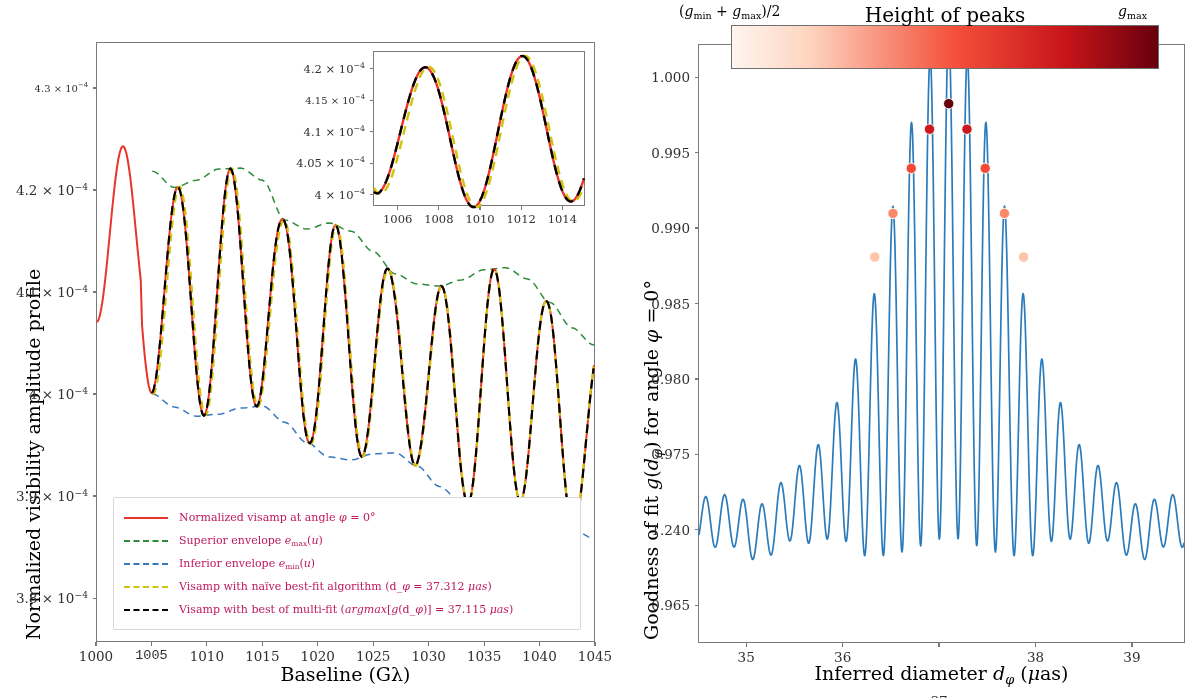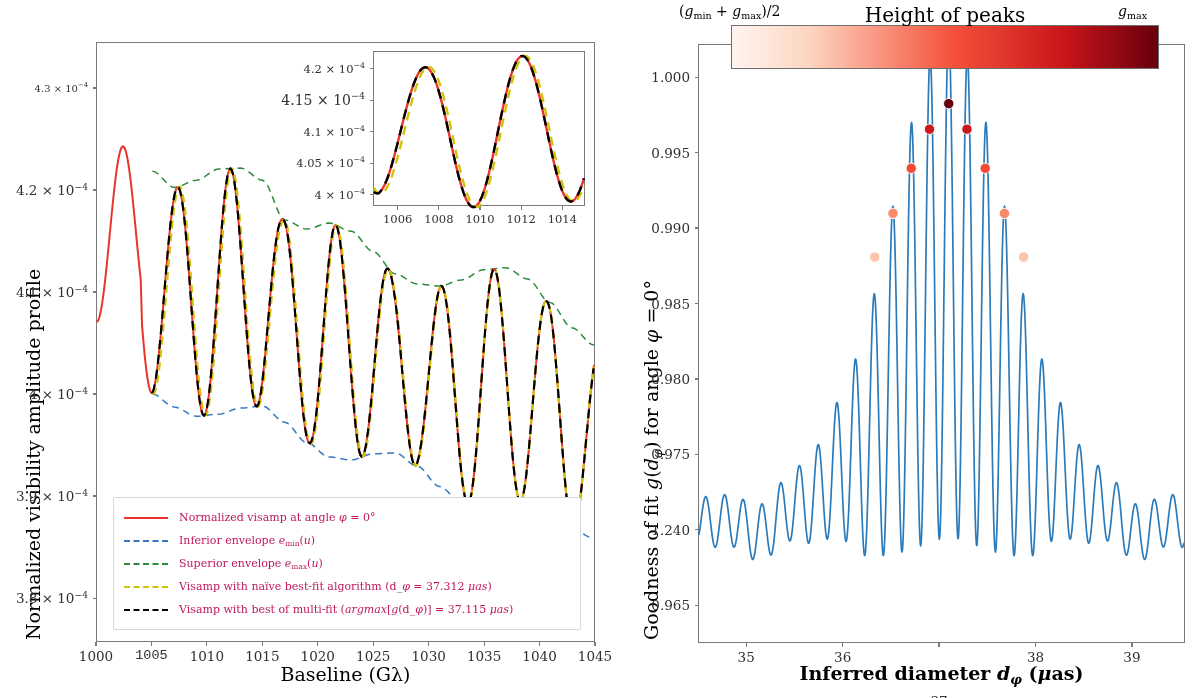--- a/index.html
+++ b/index.html
@@ -81,41 +81,41 @@
         <path d="M55.44 351.30 L56.78 348.04 L58.11 342.36 L59.44 334.38 L60.77 324.29 L62.10 312.35 L63.43 298.83 L64.76 284.09 L66.09 268.49 L67.42 252.42 L68.75 236.27 L70.08 220.43 L71.41 205.29 L72.74 191.20 L74.07 178.50 L75.40 167.45 L76.74 158.31 L78.07 151.28 L79.40 146.64 L80.73 144.56 L82.06 145.12 L83.39 148.34 L84.72 154.21 L86.05 162.64 L87.38 173.46 L88.71 186.48 L90.04 201.39 L91.37 217.87 L92.70 235.50 L94.03 253.83 L95.36 272.39 L96.70 290.66 L98.03 308.12 L99.36 324.27 L100.69 338.63 L102.02 350.88 L103.35 360.74 L104.68 367.99 L106.01 372.43 L107.34 373.94 L108.67 372.46 L110.00 368.00 L111.33 360.64 L112.66 350.54 L113.99 337.93 L115.32 323.10 L116.66 306.42 L117.99 288.32 L119.32 269.26 L120.65 249.76 L121.98 230.35 L123.31 211.46 L124.64 193.48 L125.97 176.88 L127.30 162.07 L128.63 149.45 L129.96 139.32 L131.29 131.93 L132.62 127.44 L133.95 125.96 L135.28 127.51 L136.62 132.02 L137.95 139.38 L139.28 149.40 L140.61 161.81 L141.94 176.33 L143.27 192.59 L144.60 210.23 L145.93 228.86 L147.26 247.97 L148.59 267.01 L149.92 285.47 L151.25 302.85 L152.58 318.70 L153.91 332.64 L155.24 344.33 L156.58 353.52 L157.91 360.03 L159.24 363.73 L160.57 364.60 L161.90 362.64 L163.23 357.93 L164.56 350.62 L165.89 340.87 L167.22 329.00 L168.55 315.61 L169.88 301.10 L171.21 285.89 L172.54 270.41 L173.87 255.11 L175.20 240.38 L176.54 226.60 L177.87 214.11 L179.20 203.16 L180.53 193.97 L181.86 186.67 L183.19 181.36 L184.52 178.04 L185.85 176.68 L187.18 177.22 L188.51 179.52 L189.84 183.99 L191.17 191.02 L192.50 200.46 L193.83 212.08 L195.16 225.64 L196.50 240.81 L197.83 257.26 L199.16 274.58 L200.49 292.36 L201.82 310.14 L203.15 327.47 L204.48 343.88 L205.81 358.92 L207.14 372.16 L208.47 383.21 L209.80 391.71 L211.13 397.44 L212.46 400.72 L213.79 401.61 L215.12 400.04 L216.46 395.98 L217.79 389.46 L219.12 380.55 L220.45 369.41 L221.78 356.25 L223.11 341.34 L224.44 325.04 L225.77 307.73 L227.10 289.86 L228.43 271.93 L229.76 254.42 L231.09 237.86 L232.42 222.75 L233.75 209.55 L235.08 198.71 L236.42 190.48 L237.75 185.07 L239.08 182.60 L240.41 183.11 L241.74 186.56 L243.07 192.85 L244.40 201.81 L245.73 213.19 L247.06 226.69 L248.39 241.97 L249.72 258.64 L251.05 276.29 L252.38 294.47 L253.71 312.76 L255.04 330.69 L256.38 347.92 L257.71 364.00 L259.04 378.46 L260.37 390.89 L261.70 400.96 L263.03 408.45 L264.36 413.22 L265.69 415.23 L267.02 414.52 L268.35 411.18 L269.68 405.40 L271.01 397.38 L272.34 387.37 L273.67 375.63 L275.00 362.43 L276.34 348.05 L277.67 332.76 L279.00 317.07 L280.33 301.51 L281.66 286.53 L282.99 272.56 L284.32 259.98 L285.65 249.10 L286.98 240.17 L288.31 233.36 L289.64 228.77 L290.97 226.44 L292.30 226.34 L293.63 228.38 L294.96 232.43 L296.30 238.33 L297.63 245.89 L298.96 254.91 L300.29 265.29 L301.62 277.26 L302.95 290.55 L304.28 304.80 L305.61 319.67 L306.94 334.79 L308.27 349.78 L309.60 364.25 L310.93 377.85 L312.26 390.22 L313.59 401.05 L314.92 410.05 L316.26 416.98 L317.59 421.64 L318.92 423.90 L320.25 423.68 L321.58 420.94 L322.91 416.09 L324.24 409.52 L325.57 401.31 L326.90 391.57 L328.23 380.46 L329.56 368.17 L330.89 354.96 L332.22 341.11 L333.55 326.95 L334.88 312.82 L336.22 299.11 L337.55 286.18 L338.88 274.43 L340.21 264.19 L341.54 255.78 L342.87 249.47 L344.20 245.45 L345.53 243.79 L346.86 244.51 L348.19 247.66 L349.52 253.22 L350.85 261.13 L352.18 271.26 L353.51 283.44 L354.84 297.44 L356.18 312.95 L357.51 329.61 L358.84 347.00 L360.17 364.66 L361.50 382.09 L362.83 398.77 L364.16 414.21 L365.49 427.90 L366.82 439.47 L368.15 448.87 L369.48 455.91 L370.81 460.40 L372.14 462.20 L373.47 461.24 L374.80 457.48 L376.14 450.97 L377.47 441.81 L378.80 430.20 L380.13 416.38 L381.46 400.68 L382.79 383.49 L384.12 365.25 L385.45 346.45 L386.78 327.62 L388.11 309.30 L389.44 291.93 L390.77 275.87 L392.10 261.56 L393.43 249.34 L394.76 239.53 L396.10 232.36 L397.43 228.02 L398.76 226.60 L400.09 228.14 L401.42 232.59 L402.75 239.84 L404.08 249.70 L405.41 261.93 L406.74 276.22 L408.07 292.22 L409.40 309.54 L410.73 327.77 L412.06 346.48 L413.39 365.14 L414.72 383.22 L416.06 400.23 L417.39 415.73 L418.72 429.33 L420.05 440.70 L421.38 449.58 L422.71 455.80 L424.04 459.24 L425.37 459.87 L426.70 457.73 L428.03 452.89 L429.36 445.51 L430.69 435.77 L432.02 423.91 L433.35 410.25 L434.68 395.33 L436.02 379.55 L437.35 363.34 L438.68 347.12 L440.01 331.30 L441.34 316.29 L442.67 302.47 L444.00 290.15 L445.33 279.61 L446.66 271.08 L447.99 264.72 L449.32 260.63 L450.65 258.86 L451.98 259.38 L453.31 262.14 L454.64 267.01 L455.98 274.34 L457.31 284.41 L458.64 296.88 L459.97 311.38 L461.30 327.49 L462.63 344.78 L463.96 362.76 L465.29 380.98 L466.62 398.96 L467.95 416.25 L469.28 432.43 L470.61 447.11 L471.94 459.94 L473.27 470.60 L474.60 478.84 L475.94 484.45 L477.27 487.31 L478.60 487.72 L479.93 485.81 L481.26 481.60 L482.59 475.21 L483.92 466.83 L485.25 456.67 L486.58 445.02 L487.91 432.18 L489.24 418.48 L490.57 404.26 L491.90 389.87 L493.23 375.65 L494.56 361.92 L495.90 348.97 L497.23 337.09 L498.56 326.50" fill="none" stroke="#000000" stroke-width="2.2" stroke-dasharray="9,6"></path>
       </svg>
   </div>
 
   <div class="legendbox" id="left-legend" style="left:113px;top:497px;width:468px;">
       <div class="legrow">
         <div class="legline" style="border-top: 2.2px solid rgb(232, 52, 42);"></div>
         <div class="legtxt">Normalized visamp at angle <span class="it">φ</span> = 0°</div>
       </div>
       <div class="legrow">
+        <div class="legline" style="border-top: 2.4px dashed rgb(46, 139, 58);"></div>
+        <div class="legtxt">Superior envelope <span class="it">e</span><sub>max</sub>(<span class="it">u</span>)</div>
+      </div>
+      <div class="legrow">
         <div class="legline" style="border-top: 2.4px dashed rgb(55, 120, 191);"></div>
         <div class="legtxt">Inferior envelope <span class="it">e</span><sub>min</sub>(<span class="it">u</span>)</div>
-      </div>
-      <div class="legrow">
-        <div class="legline" style="border-top: 2.4px dashed rgb(46, 139, 58);"></div>
-        <div class="legtxt">Superior envelope <span class="it">e</span><sub>max</sub>(<span class="it">u</span>)</div>
       </div>
       <div class="legrow">
         <div class="legline" style="border-top: 2.4px dashed rgb(207, 196, 10);"></div>
         <div class="legtxt">Visamp with naïve best-fit algorithm (d_<span class="it">φ</span> = 37.312 <span class="it">μas</span>)</div>
       </div>
       <div class="legrow">
         <div class="legline" style="border-top: 2.4px dashed rgb(0, 0, 0);"></div>
         <div class="legtxt">Visamp with best of multi-fit (<span class="it">argmax</span>[<span class="it">g</span>(d_<span class="it">φ</span>)] = 37.115 <span class="it">μas</span>)</div>
       </div>
     </div>
 
   <div id="inset-yticks">
       <div class="tick ytick" style="right: 835px; top: 68.6423px; font-size: 11.5px;">4.2 × 10<sup>−4</sup></div>
       <div class="tickmark" style="left: 369.5px; top: 68.0423px; width: 4px; height: 1.2px;"></div>
-      <div class="tick ytick" style="right: 835px; top: 100.146px; font-size: 14px;">4.15 × 10<sup>−4</sup></div>
+      <div class="tick ytick" style="right: 835px; top: 100.146px; font-size: 10px;">4.15 × 10<sup>−4</sup></div>
       <div class="tickmark" style="left: 369.5px; top: 99.5463px; width: 4px; height: 1.2px;"></div>
       <div class="tick ytick" style="right: 835px; top: 131.65px; font-size: 11.5px;">4.1 × 10<sup>−4</sup></div>
       <div class="tickmark" style="left: 369.5px; top: 131.05px; width: 4px; height: 1.2px;"></div>
       <div class="tick ytick" style="right: 835px; top: 163.154px; font-size: 11.5px;">4.05 × 10<sup>−4</sup></div>
       <div class="tickmark" style="left: 369.5px; top: 162.554px; width: 4px; height: 1.2px;"></div>
       <div class="tick ytick" style="right: 835px; top: 194.659px; font-size: 11.5px;">4 × 10<sup>−4</sup></div>
       <div class="tickmark" style="left: 369.5px; top: 194.059px; width: 4px; height: 1.2px;"></div>
     </div>
   <div id="inset-xticks">
       <div class="tick xtick" style="left: 397.699px; top: 212px; font-size: 11.5px;">1006</div>
@@ -163,21 +163,21 @@
       <div class="tick xtick" style="left: 842.653px; top: 649px; font-size: 13.5px;">36</div>
       <div class="tickmark" style="left: 842.053px; top: 642.5px; width: 1.2px; height: 4px;"></div>
       <div class="tick xtick" style="left: 939.089px; top: 649px; font-size: 13.5px; margin-top: 44px;">37</div>
       <div class="tickmark" style="left: 938.489px; top: 642.5px; width: 1.2px; height: 4px;"></div>
       <div class="tick xtick" style="left: 1035.52px; top: 649px; font-size: 13.5px;">38</div>
       <div class="tickmark" style="left: 1034.92px; top: 642.5px; width: 1.2px; height: 4px;"></div>
       <div class="tick xtick" style="left: 1131.96px; top: 649px; font-size: 13.5px;">39</div>
       <div class="tickmark" style="left: 1131.36px; top: 642.5px; width: 1.2px; height: 4px;"></div>
     </div>
 
-  <div class="xlabel" id="right-xlabel" style="left:698px;top:662px;width:487px;font-size:19px;font-weight:bold;">Inferred diameter <span class="it">d</span><sub><span class="it">φ</span></sub> (<span class="it">μ</span>as)</div>
+  <div class="xlabel" id="right-xlabel" style="left:698px;top:662px;width:487px;font-size:19px;">Inferred diameter <span class="it">d</span><sub><span class="it">φ</span></sub> (<span class="it">μ</span>as)</div>
 
   <div class="axes" id="right-axes" style="left:698px;top:44px;width:487px;height:599px;">
     <svg class="svgwrap" id="right-svg" viewBox="0 0 487 599" preserveAspectRatio="none">
         <path d="M0.00 491.11 L0.43 488.59 L0.87 485.76 L1.30 482.70 L1.74 479.47 L2.17 476.15 L2.60 472.81 L3.04 469.53 L3.47 466.37 L3.91 463.42 L4.34 460.74 L4.77 458.39 L5.21 456.42 L5.64 454.88 L6.08 453.80 L6.51 453.22 L6.94 453.15 L7.38 453.59 L7.81 454.54 L8.25 455.98 L8.68 457.88 L9.11 460.21 L9.55 462.93 L9.98 465.96 L10.42 469.26 L10.85 472.76 L11.28 476.38 L11.72 480.05 L12.15 483.69 L12.58 487.22 L13.02 490.58 L13.45 493.69 L13.89 496.48 L14.32 498.90 L14.75 500.89 L15.19 502.41 L15.62 503.43 L16.06 503.92 L16.49 503.88 L16.92 503.30 L17.36 502.19 L17.79 500.57 L18.23 498.48 L18.66 495.96 L19.09 493.06 L19.53 489.84 L19.96 486.37 L20.40 482.71 L20.83 478.94 L21.26 475.14 L21.70 471.39 L22.13 467.77 L22.57 464.35 L23.00 461.20 L23.43 458.39 L23.87 455.98 L24.30 454.01 L24.74 452.54 L25.17 451.58 L25.60 451.16 L26.04 451.28 L26.47 451.95 L26.91 453.16 L27.34 454.87 L27.77 457.05 L28.21 459.65 L28.64 462.62 L29.08 465.91 L29.51 469.43 L29.94 473.12 L30.38 476.90 L30.81 480.69 L31.25 484.41 L31.68 487.98 L32.11 491.33 L32.55 494.39 L32.98 497.10 L33.41 499.40 L33.85 501.24 L34.28 502.59 L34.72 503.41 L35.15 503.70 L35.58 503.45 L36.02 502.66 L36.45 501.36 L36.89 499.57 L37.32 497.34 L37.75 494.71 L38.19 491.75 L38.62 488.51 L39.06 485.08 L39.49 481.52 L39.92 477.92 L40.36 474.36 L40.79 470.92 L41.23 467.68 L41.66 464.70 L42.09 462.07 L42.53 459.83 L42.96 458.05 L43.40 456.76 L43.83 456.01 L44.26 455.82 L44.70 456.18 L45.13 457.12 L45.57 458.61 L46.00 460.62 L46.43 463.13 L46.87 466.09 L47.30 469.43 L47.74 473.11 L48.17 477.04 L48.60 481.15 L49.04 485.36 L49.47 489.59 L49.91 493.75 L50.34 497.76 L50.77 501.54 L51.21 505.01 L51.64 508.11 L52.08 510.78 L52.51 512.95 L52.94 514.59 L53.38 515.66 L53.81 516.15 L54.25 516.05 L54.68 515.36 L55.11 514.09 L55.55 512.27 L55.98 509.95 L56.41 507.17 L56.85 503.99 L57.28 500.48 L57.72 496.71 L58.15 492.77 L58.58 488.73 L59.02 484.68 L59.45 480.71 L59.89 476.90 L60.32 473.33 L60.75 470.07 L61.19 467.20 L61.62 464.77 L62.06 462.84 L62.49 461.44 L62.92 460.60 L63.36 460.35 L63.79 460.68 L64.23 461.59 L64.66 463.05 L65.09 465.03 L65.53 467.50 L65.96 470.38 L66.40 473.63 L66.83 477.16 L67.26 480.90 L67.70 484.76 L68.13 488.66 L68.57 492.51 L69.00 496.21 L69.43 499.69 L69.87 502.86 L70.30 505.64 L70.74 507.97 L71.17 509.79 L71.60 511.05 L72.04 511.71 L72.47 511.74 L72.91 511.14 L73.34 509.90 L73.77 508.03 L74.21 505.57 L74.64 502.56 L75.08 499.03 L75.51 495.06 L75.94 490.72 L76.38 486.09 L76.81 481.25 L77.24 476.29 L77.68 471.31 L78.11 466.40 L78.55 461.66 L78.98 457.18 L79.41 453.03 L79.85 449.32 L80.28 446.09 L80.72 443.42 L81.15 441.35 L81.58 439.93 L82.02 439.17 L82.45 439.10 L82.89 439.69 L83.32 440.94 L83.75 442.82 L84.19 445.28 L84.62 448.27 L85.06 451.71 L85.49 455.53 L85.92 459.65 L86.36 463.97 L86.79 468.39 L87.23 472.81 L87.66 477.14 L88.09 481.27 L88.53 485.11 L88.96 488.56 L89.40 491.56 L89.83 494.01 L90.26 495.87 L90.70 497.07 L91.13 497.60 L91.57 497.41 L92.00 496.50 L92.43 494.89 L92.87 492.60 L93.30 489.66 L93.74 486.12 L94.17 482.06 L94.60 477.54 L95.04 472.65 L95.47 467.50 L95.91 462.17 L96.34 456.79 L96.77 451.45 L97.21 446.27 L97.64 441.36 L98.08 436.82 L98.51 432.74 L98.94 429.21 L99.38 426.31 L99.81 424.11 L100.24 422.65 L100.68 421.96 L101.11 422.08 L101.55 423.00 L101.98 424.71 L102.41 427.18 L102.85 430.36 L103.28 434.18 L103.72 438.58 L104.15 443.47 L104.58 448.73 L105.02 454.27 L105.45 459.97 L105.89 465.70 L106.32 471.34 L106.75 476.77 L107.19 481.87 L107.62 486.52 L108.06 490.61 L108.49 494.06 L108.92 496.77 L109.36 498.68 L109.79 499.74 L110.23 499.89 L110.66 499.14 L111.09 497.47 L111.53 494.91 L111.96 491.49 L112.40 487.27 L112.83 482.33 L113.26 476.76 L113.70 470.65 L114.13 464.13 L114.57 457.32 L115.00 450.36 L115.43 443.38 L115.87 436.53 L116.30 429.94 L116.74 423.75 L117.17 418.09 L117.60 413.07 L118.04 408.81 L118.47 405.40 L118.91 402.91 L119.34 401.39 L119.77 400.89 L120.21 401.42 L120.64 402.97 L121.07 405.52 L121.51 409.01 L121.94 413.38 L122.38 418.53 L122.81 424.36 L123.24 430.74 L123.68 437.53 L124.11 444.58 L124.55 451.75 L124.98 458.86 L125.41 465.75 L125.85 472.27 L126.28 478.25 L126.72 483.55 L127.15 488.04 L127.58 491.60 L128.02 494.13 L128.45 495.54 L128.89 495.78 L129.32 494.81 L129.75 492.63 L130.19 489.24 L130.62 484.70 L131.06 479.06 L131.49 472.42 L131.92 464.90 L132.36 456.62 L132.79 447.74 L133.23 438.43 L133.66 428.87 L134.09 419.24 L134.53 409.74 L134.96 400.56 L135.40 391.89 L135.83 383.91 L136.26 376.79 L136.70 370.68 L137.13 365.72 L137.57 362.02 L138.00 359.67 L138.43 358.73 L138.87 359.23 L139.30 361.18 L139.74 364.54 L140.17 369.26 L140.60 375.25 L141.04 382.39 L141.47 390.54 L141.91 399.52 L142.34 409.17 L142.77 419.26 L143.21 429.58 L143.64 439.92 L144.07 450.03 L144.51 459.69 L144.94 468.68 L145.38 476.80 L145.81 483.83 L146.24 489.62 L146.68 494.00 L147.11 496.85 L147.55 498.09 L147.98 497.64 L148.41 495.48 L148.85 491.63 L149.28 486.13 L149.72 479.07 L150.15 470.56 L150.58 460.75 L151.02 449.83 L151.45 438.00 L151.89 425.49 L152.32 412.55 L152.75 399.45 L153.19 386.44 L153.62 373.81 L154.06 361.83 L154.49 350.74 L154.92 340.80 L155.36 332.22 L155.79 325.21 L156.23 319.93 L156.66 316.51 L157.09 315.04 L157.53 315.59 L157.96 318.16 L158.40 322.72 L158.83 329.20 L159.26 337.48 L159.70 347.39 L160.13 358.75 L160.57 371.33 L161.00 384.87 L161.43 399.07 L161.87 413.65 L162.30 428.27 L162.74 442.63 L163.17 456.39 L163.60 469.24 L164.04 480.89 L164.47 491.05 L164.90 499.46 L165.34 505.92 L165.77 510.23 L166.21 512.27 L166.64 511.93 L167.07 509.18 L167.51 504.03 L167.94 496.52 L168.38 486.78 L168.81 474.96 L169.24 461.27 L169.68 445.96 L170.11 429.31 L170.55 411.64 L170.98 393.31 L171.41 374.67 L171.85 356.10 L172.28 337.98 L172.72 320.69 L173.15 304.60 L173.58 290.04 L174.02 277.33 L174.45 266.75 L174.89 258.53 L175.32 252.88 L175.75 249.92 L176.19 249.74 L176.62 252.36 L177.06 257.74 L177.49 265.79 L177.92 276.36 L178.36 289.22 L178.79 304.13 L179.23 320.76 L179.66 338.76 L180.09 357.74 L180.53 377.30 L180.96 396.99 L181.40 416.39 L181.83 435.04 L182.26 452.51 L182.70 468.40 L183.13 482.33 L183.57 493.94 L184.00 502.93 L184.43 509.06 L184.87 512.13 L185.30 512.02 L185.74 508.67 L186.17 502.07 L186.60 492.32 L187.04 479.55 L187.47 463.97 L187.90 445.86 L188.34 425.56 L188.77 403.44 L189.21 379.93 L189.64 355.50 L190.07 330.64 L190.51 305.83 L190.94 281.61 L191.38 258.45 L191.81 236.86 L192.24 217.28 L192.68 200.13 L193.11 185.79 L193.55 174.58 L193.98 166.74 L194.41 162.46 L194.85 161.85 L195.28 164.94 L195.72 171.68 L196.15 181.95 L196.58 195.54 L197.02 212.18 L197.45 231.53 L197.89 253.17 L198.32 276.65 L198.75 301.47 L199.19 327.08 L199.62 352.93 L200.06 378.44 L200.49 403.04 L200.92 426.18 L201.36 447.33 L201.79 465.99 L202.23 481.71 L202.66 494.12 L203.09 502.88 L203.53 507.76 L203.96 508.60 L204.40 505.30 L204.83 497.89 L205.26 486.45 L205.70 471.18 L206.13 452.34 L206.57 430.28 L207.00 405.42 L207.43 378.24 L207.87 349.28 L208.30 319.12 L208.73 288.37 L209.17 257.66 L209.60 227.63 L210.04 198.89 L210.47 172.06 L210.90 147.70 L211.34 126.32 L211.77 108.40 L212.21 94.31 L212.64 84.37 L213.07 78.80 L213.51 77.74 L213.94 81.22 L214.38 89.18 L214.81 101.46 L215.24 117.82 L215.68 137.92 L216.11 161.34 L216.55 187.57 L216.98 216.06 L217.41 246.21 L217.85 277.35 L218.28 308.82 L218.72 339.92 L219.15 369.97 L219.58 398.30 L220.02 424.28 L220.45 447.32 L220.89 466.88 L221.32 482.52 L221.75 493.86 L222.19 500.60 L222.62 502.56 L223.06 499.65 L223.49 491.88 L223.92 479.38 L224.36 462.36 L224.79 441.14 L225.23 416.14 L225.66 387.85 L226.09 356.83 L226.53 323.72 L226.96 289.18 L227.40 253.94 L227.83 218.73 L228.26 184.27 L228.70 151.29 L229.13 120.48 L229.57 92.49 L230.00 67.92 L230.43 47.28 L230.87 31.02 L231.30 19.50 L231.73 12.95 L232.17 11.53 L232.60 15.27 L233.04 24.10 L233.47 37.84 L233.90 56.19 L234.34 78.79 L234.77 105.14 L235.21 134.69 L235.64 166.80 L236.07 200.80 L236.51 235.95 L236.94 271.50 L237.38 306.68 L237.81 340.74 L238.24 372.93 L238.68 402.56 L239.11 428.98 L239.55 451.62 L239.98 469.97 L240.41 483.62 L240.85 492.27 L241.28 495.71 L241.72 493.86 L242.15 486.73 L242.58 474.47 L243.02 457.30 L243.45 435.60 L243.89 409.79 L244.32 380.43 L244.75 348.12 L245.19 313.54 L245.62 277.43 L246.06 240.53 L246.49 203.64 L246.92 167.52 L247.36 132.95 L247.79 100.66 L248.23 71.34 L248.66 45.60 L249.09 23.99 L249.53 6.97 L249.96 -5.09 L250.40 -11.95 L250.83 -13.45 L251.26 -9.56 L251.70 -0.36 L252.13 13.94 L252.56 33.05 L253.00 56.56 L253.43 83.96 L253.87 114.69 L254.30 148.08 L254.73 183.43 L255.17 219.98 L255.60 256.98 L256.04 293.62 L256.47 329.15 L256.90 362.80 L257.34 393.88 L257.77 421.73 L258.21 445.78 L258.64 465.51 L259.07 480.54 L259.51 490.55 L259.94 495.34 L260.38 494.83 L260.81 489.06 L261.24 478.15 L261.68 462.37 L262.11 442.06 L262.55 417.67 L262.98 389.75 L263.41 358.90 L263.85 325.79 L264.28 291.14 L264.72 255.70 L265.15 220.23 L265.58 185.50 L266.02 152.26 L266.45 121.20 L266.89 93.00 L267.32 68.25 L267.75 47.49 L268.19 31.14 L268.62 19.55 L269.06 12.97 L269.49 11.52 L269.92 15.23 L270.36 24.02 L270.79 37.68 L271.23 55.94 L271.66 78.38 L272.09 104.54 L272.53 133.86 L272.96 165.72 L273.40 199.44 L273.83 234.33 L274.26 269.65 L274.70 304.66 L275.13 338.65 L275.56 370.91 L276.00 400.79 L276.43 427.69 L276.87 451.07 L277.30 470.46 L277.73 485.51 L278.17 495.93 L278.60 501.55 L279.04 502.29 L279.47 498.19 L279.90 489.37 L280.34 476.08 L280.77 458.65 L281.21 437.48 L281.64 413.06 L282.07 385.96 L282.51 356.79 L282.94 326.19 L283.38 294.84 L283.81 263.43 L284.24 232.65 L284.68 203.16 L285.11 175.60 L285.55 150.55 L285.98 128.55 L286.41 110.07 L286.85 95.48 L287.28 85.09 L287.72 79.11 L288.15 77.65 L288.58 80.73 L289.02 88.26 L289.45 100.08 L289.89 115.91 L290.32 135.42 L290.75 158.19 L291.19 183.71 L291.62 211.46 L292.06 240.85 L292.49 271.26 L292.92 302.07 L293.36 332.63 L293.79 362.33 L294.23 390.57 L294.66 416.78 L295.09 440.46 L295.53 461.13 L295.96 478.43 L296.39 492.02 L296.83 501.69 L297.26 507.28 L297.70 508.73 L298.13 506.09 L298.56 499.45 L299.00 489.04 L299.43 475.11 L299.87 458.03 L300.30 438.21 L300.73 416.11 L301.17 392.25 L301.60 367.18 L302.04 341.45 L302.47 315.63 L302.90 290.31 L303.34 266.02 L303.77 243.29 L304.21 222.62 L304.64 204.43 L305.07 189.10 L305.51 176.96 L305.94 168.24 L306.38 163.11 L306.81 161.66 L307.24 163.91 L307.68 169.79 L308.11 179.16 L308.55 191.80 L308.98 207.43 L309.41 225.70 L309.85 246.23 L310.28 268.58 L310.72 292.27 L311.15 316.82 L311.58 341.71 L312.02 366.45 L312.45 390.52 L312.89 413.47 L313.32 434.83 L313.75 454.20 L314.19 471.22 L314.62 485.58 L315.06 497.04 L315.49 505.40 L315.92 510.56 L316.36 512.47 L316.79 511.15 L317.23 506.70 L317.66 499.27 L318.09 489.08 L318.53 476.41 L318.96 461.56 L319.39 444.92 L319.83 426.87 L320.26 407.83 L320.70 388.25 L321.13 368.56 L321.56 349.21 L322.00 330.61 L322.43 313.17 L322.87 297.27 L323.30 283.24 L323.73 271.37 L324.17 261.90 L324.60 255.01 L325.04 250.85 L325.47 249.47 L325.90 250.90 L326.34 255.07 L326.77 261.88 L327.21 271.17 L327.64 282.73 L328.07 296.30 L328.51 311.58 L328.94 328.25 L329.38 345.95 L329.81 364.32 L330.24 382.97 L330.68 401.52 L331.11 419.60 L331.55 436.85 L331.98 452.95 L332.41 467.57 L332.85 480.46 L333.28 491.38 L333.72 500.14 L334.15 506.61 L334.58 510.70 L335.02 512.38 L335.45 511.65 L335.89 508.59 L336.32 503.30 L336.75 495.95 L337.19 486.73 L337.62 475.88 L338.06 463.66 L338.49 450.37 L338.92 436.30 L339.36 421.79 L339.79 407.14 L340.22 392.70 L340.66 378.75 L341.09 365.61 L341.53 353.54 L341.96 342.79 L342.39 333.58 L342.83 326.09 L343.26 320.45 L343.70 316.77 L344.13 315.10 L344.56 315.45 L345.00 317.79 L345.43 322.05 L345.87 328.12 L346.30 335.85 L346.73 345.06 L347.17 355.54 L347.60 367.06 L348.04 379.36 L348.47 392.19 L348.90 405.27 L349.34 418.34 L349.77 431.12 L350.21 443.35 L350.64 454.81 L351.07 465.26 L351.51 474.51 L351.94 482.40 L352.38 488.78 L352.81 493.55 L353.24 496.65 L353.68 498.05 L354.11 497.74 L354.55 495.78 L354.98 492.23 L355.41 487.21 L355.85 480.85 L356.28 473.31 L356.72 464.78 L357.15 455.47 L357.58 445.57 L358.02 435.34 L358.45 424.98 L358.89 414.73 L359.32 404.81 L359.75 395.44 L360.19 386.80 L360.62 379.08 L361.06 372.44 L361.49 367.00 L361.92 362.88 L362.36 360.14 L362.79 358.83 L363.22 358.97 L363.66 360.54 L364.09 363.50 L364.53 367.77 L364.96 373.26 L365.39 379.84 L365.83 387.36 L366.26 395.67 L366.70 404.59 L367.13 413.94 L367.56 423.52 L368.00 433.14 L368.43 442.61 L368.87 451.75 L369.30 460.38 L369.73 468.34 L370.17 475.49 L370.60 481.69 L371.04 486.85 L371.47 490.89 L371.90 493.75 L372.34 495.39 L372.77 495.82 L373.21 495.06 L373.64 493.14 L374.07 490.14 L374.51 486.16 L374.94 481.29 L375.38 475.67 L375.81 469.43 L376.24 462.72 L376.68 455.71 L377.11 448.56 L377.55 441.43 L377.98 434.47 L378.41 427.84 L378.85 421.69 L379.28 416.15 L379.72 411.34 L380.15 407.35 L380.58 404.27 L381.02 402.16 L381.45 401.06 L381.89 400.99 L382.32 401.94 L382.75 403.90 L383.19 406.81 L383.62 410.61 L384.05 415.21 L384.49 420.53 L384.92 426.44 L385.36 432.82 L385.79 439.55 L386.22 446.48 L386.66 453.46 L387.09 460.38 L387.53 467.07 L387.96 473.42 L388.39 479.31 L388.83 484.61 L389.26 489.24 L389.70 493.11 L390.13 496.15 L390.56 498.32 L391.00 499.59 L391.43 499.93 L391.87 499.38 L392.30 497.94 L392.73 495.66 L393.17 492.62 L393.60 488.87 L394.04 484.51 L394.47 479.65 L394.90 474.39 L395.34 468.85 L395.77 463.15 L396.21 457.42 L396.64 451.78 L397.07 446.35 L397.51 441.24 L397.94 436.56 L398.38 432.41 L398.81 428.86 L399.24 425.99 L399.68 423.86 L400.11 422.50 L400.55 421.93 L400.98 422.17 L401.41 423.20 L401.85 425.00 L402.28 427.52 L402.72 430.70 L403.15 434.49 L403.58 438.78 L404.02 443.50 L404.45 448.55 L404.89 453.81 L405.32 459.18 L405.75 464.55 L406.19 469.81 L406.62 474.86 L407.05 479.60 L407.49 483.92 L407.92 487.76 L408.36 491.04 L408.79 493.70 L409.22 495.70 L409.66 496.99 L410.09 497.58 L410.53 497.45 L410.96 496.62 L411.39 495.12 L411.83 492.99 L412.26 490.29 L412.70 487.08 L413.13 483.44 L413.56 479.46 L414.00 475.23 L414.43 470.85 L414.87 466.42 L415.30 462.03 L415.73 457.79 L416.17 453.79 L416.60 450.13 L417.04 446.88 L417.47 444.12 L417.90 441.91 L418.34 440.31 L418.77 439.34 L419.21 439.05 L419.64 439.43 L420.07 440.48 L420.51 442.19 L420.94 444.53 L421.38 447.46 L421.81 450.91 L422.24 454.83 L422.68 459.13 L423.11 463.74 L423.55 468.57 L423.98 473.52 L424.41 478.50 L424.85 483.42 L425.28 488.18 L425.72 492.69 L426.15 496.88 L426.58 500.66 L427.02 503.96 L427.45 506.74 L427.88 508.94 L428.32 510.53 L428.75 511.49 L429.19 511.81 L429.62 511.49 L430.05 510.56 L430.49 509.05 L430.92 507.00 L431.36 504.46 L431.79 501.49 L432.22 498.18 L432.66 494.59 L433.09 490.81 L433.53 486.93 L433.96 483.04 L434.39 479.22 L434.83 475.56 L435.26 472.15 L435.70 469.05 L436.13 466.35 L436.56 464.09 L437.00 462.33 L437.43 461.11 L437.87 460.46 L438.30 460.39 L438.73 460.90 L439.17 461.99 L439.60 463.63 L440.04 465.79 L440.47 468.42 L440.90 471.48 L441.34 474.88 L441.77 478.57 L442.21 482.46 L442.64 486.48 L443.07 490.53 L443.51 494.54 L443.94 498.42 L444.38 502.08 L444.81 505.45 L445.24 508.46 L445.68 511.04 L446.11 513.14 L446.55 514.72 L446.98 515.74 L447.41 516.17 L447.85 516.01 L448.28 515.26 L448.72 513.93 L449.15 512.05 L449.58 509.65 L450.02 506.79 L450.45 503.51 L450.88 499.89 L451.32 496.00 L451.75 491.91 L452.19 487.71 L452.62 483.48 L453.05 479.31 L453.49 475.26 L453.92 471.44 L454.36 467.90 L454.79 464.72 L455.22 461.96 L455.66 459.66 L456.09 457.88 L456.53 456.63 L456.96 455.95 L457.39 455.83 L457.83 456.28 L458.26 457.27 L458.70 458.78 L459.13 460.77 L459.56 463.19 L460.00 465.99 L460.43 469.09 L460.87 472.43 L461.30 475.94 L461.73 479.52 L462.17 483.11 L462.60 486.62 L463.04 489.98 L463.47 493.10 L463.90 495.92 L464.34 498.38 L464.77 500.42 L465.21 502.00 L465.64 503.08 L466.07 503.63 L466.51 503.64 L466.94 503.11 L467.38 502.05 L467.81 500.48 L468.24 498.43 L468.68 495.95 L469.11 493.07 L469.55 489.87 L469.98 486.41 L470.41 482.77 L470.85 479.01 L471.28 475.21 L471.71 471.46 L472.15 467.84 L472.58 464.41 L473.02 461.26 L473.45 458.44 L473.88 456.02 L474.32 454.05 L474.75 452.56 L475.19 451.59 L475.62 451.16 L476.05 451.27 L476.49 451.94 L476.92 453.13 L477.36 454.83 L477.79 457.00 L478.22 459.60 L478.66 462.56 L479.09 465.84 L479.53 469.36 L479.96 473.05 L480.39 476.83 L480.83 480.62 L481.26 484.35 L481.70 487.94 L482.13 491.31 L482.56 494.40 L483.00 497.13 L483.43 499.47 L483.87 501.35 L484.30 502.74 L484.73 503.62 L485.17 503.96 L485.60 503.77 L486.04 503.04 L486.47 501.79 L486.90 500.06" fill="none" stroke="#2b7bba" stroke-width="1.7" stroke-linejoin="round" stroke-linecap="round"></path>
         <circle cx="176.48" cy="212.74" r="5.2" fill="#fcc4aa" stroke="#ffffff" stroke-width="0.9"></circle>
         <circle cx="194.80" cy="168.99" r="5.2" fill="#fb8a6a" stroke="#ffffff" stroke-width="0.9"></circle>
         <circle cx="213.12" cy="123.72" r="5.2" fill="#f34a36" stroke="#ffffff" stroke-width="0.9"></circle>
         <circle cx="231.45" cy="84.49" r="5.2" fill="#cb181d" stroke="#ffffff" stroke-width="0.9"></circle>
         <circle cx="250.73" cy="58.84" r="5.2" fill="#67000d" stroke="#ffffff" stroke-width="0.9"></circle>
         <circle cx="269.06" cy="84.49" r="5.2" fill="#cb181d" stroke="#ffffff" stroke-width="0.9"></circle>

